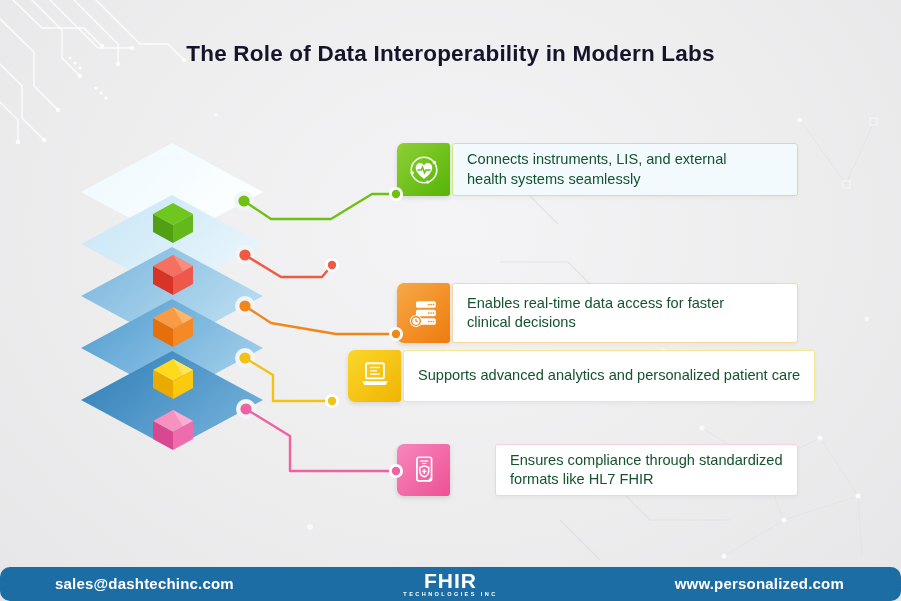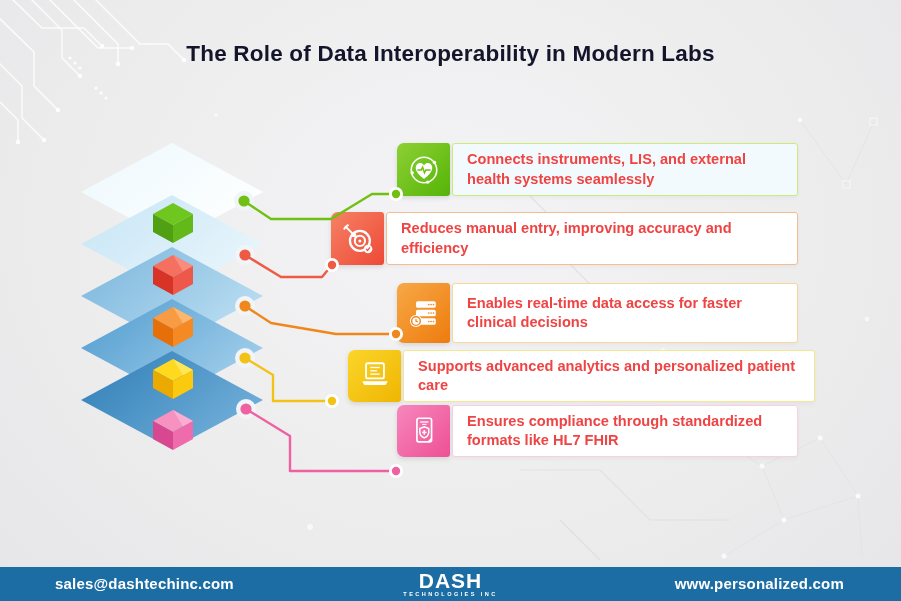--- a/index.html
+++ b/index.html
@@ -24,28 +24,28 @@
     display:flex;align-items:center;justify-content:center;
     box-shadow:0 2px 5px rgba(0,0,0,.12);
   }
   .callout .text-area{
     flex:1;margin-left:2px;border:1.5px solid var(--border);
     background:var(--bg);border-radius:3px;
     display:flex;align-items:center;padding:0 8px 0 14px;
     box-shadow:0 2px 4px rgba(0,0,0,.04);
   }
   .callout p{
-    margin:0;font-size:14.6px;line-height:1.32;font-weight:700;color:#ef4444;
+    margin:0;font-size:14.6px;line-height:1.32;font-weight:400;color:#14532d;
   }
   .callout p.w2{max-width:300px;}
   .cb1{left:397px;top:143px;width:401px;height:53px;}
   .cb2{left:331px;top:212px;width:467px;height:53px;}
   .cb3{left:397px;top:283px;width:401px;height:60px;}
   .cb4{left:348px;top:350px;width:467px;height:52px;}
-  .cb5{left:397px;top:405px;width:401px;height:52px;}
+  .cb5{left:397px;top:444px;width:401px;height:52px;gap:43px;}
   
   .footer{
     left:0;bottom:0;width:100%;height:34px;z-index:3;color:#fff;
   }
   .footer .email{position:absolute;left:55px;top:0;line-height:34px;font-size:15px;font-weight:700;letter-spacing:.2px;}
   .footer .site{position:absolute;right:57px;top:0;line-height:34px;font-size:15px;font-weight:700;letter-spacing:.2px;}
   .footer .logo{position:absolute;left:50%;transform:translateX(-50%);top:4px;text-align:center;}
   .footer .logo-name{font-size:21px;font-weight:800;letter-spacing:1px;line-height:19px;}
   .footer .logo-sub{font-size:5.6px;font-weight:600;letter-spacing:2.4px;margin-top:1px;}
 </style>
@@ -129,37 +129,20 @@
           <circle cx="22" cy="30.8" r="1.8" fill="#fff"></circle>
         <path d="M18 27.5 C13 23.5 8.8 19.8 9.3 14.8 C9.7 11.6 12.5 10 15 10.6 C16.4 11 17.4 12 18 13.2 C18.6 12 19.6 11 21 10.6 C23.5 10 26.3 11.6 26.7 14.8 C27.2 19.8 23 23.5 18 27.5 Z" fill="#fff"></path>
         <polyline points="11,18 15,18 16.5,15 18.5,21 20,18 25,18" fill="none" stroke="var(--accent)" stroke-width="1.6"></polyline>
       </svg>
     </div>
     <div class="text-area">
       <p class="w2">Connects instruments, LIS, and external health systems seamlessly</p>
     </div>
   </div>
 
-  <div class="abs callout cb2" style="--accent: #ee5a43; --g1: #f58264; --g2: #ee4937; --border: #f4bd92; --bg: #ffffff;">
-    <div class="icon-square" style="--accent:#ee5a43">
-      <svg width="34" height="34" viewBox="0 0 36 36">
-        <line x1="5" y1="5" x2="15" y2="15" stroke="#fff" stroke-width="2"></line>
-        <path d="M3 8 L5 5 L8 3" stroke="#fff" stroke-width="2" fill="none"></path>
-        <polygon points="17,17 11.5,15.5 15.5,11.5" fill="#fff"></polygon>
-        <circle cx="20" cy="20" r="10.5" stroke="#fff" stroke-width="2.4" fill="none"></circle>
-        <circle cx="20" cy="20" r="5.4" stroke="#fff" stroke-width="2.2" fill="none"></circle>
-        <circle cx="20" cy="20" r="1.6" fill="#fff"></circle>
-        <circle cx="28.6" cy="28.6" r="4.6" fill="#fff"></circle>
-        <polyline points="26.6,28.6 28.1,30.1 30.8,26.9" fill="none" stroke="var(--accent)" stroke-width="1.5"></polyline>
-      </svg>
-    </div>
-    <div class="text-area">
-      <p>Reduces manual entry, improving accuracy and efficiency</p>
-    </div>
-  </div>
 
   <div class="abs callout cb3" style="--accent: #f0871c; --g1: #f7a847; --g2: #ee7c0d; --border: #f7d79c; --bg: #ffffff;">
     <div class="icon-square" style="--accent:#f0871c">
       <svg width="34" height="34" viewBox="0 0 36 36">
         <rect x="9.5" y="5.5" width="21" height="7" rx="2" fill="#fff"></rect>
         <rect x="9.5" y="14.5" width="21" height="7" rx="2" fill="#fff"></rect>
         <rect x="9.5" y="23.5" width="21" height="7" rx="2" fill="#fff"></rect>
         <g fill="var(--accent)">
           <circle cx="23" cy="9" r="0.9"></circle>
             <circle cx="25.5" cy="9" r="0.9"></circle>
@@ -310,22 +293,22 @@
       </g>
       <g>
         <polygon points="173,410 193,421 173,432 153,421" fill="#f791c0"></polygon>
         <polygon points="173,410 193,421 183,426.5" fill="#fbaed2"></polygon>
         <polygon points="153,421 173,432 173,450 153,439" fill="#d84890"></polygon>
         <polygon points="193,421 173,432 173,450 193,439" fill="#ee6cab"></polygon>
       </g>
     </g>
   </svg>
 
-  <div class="abs footer" style="background: rgb(27, 109, 163);">
+  <div class="abs footer" style="background: rgb(27, 109, 163); border-radius: 10px;">
     <span class="email">sales@dashtechinc.com</span>
     <div class="logo">
-      <div class="logo-name">DASH</div>
+      <div class="logo-name">FHIR</div>
       <div class="logo-sub">TECHNOLOGIES INC</div>
     </div>
     <span class="site">www.personalized.com</span>
   </div>
 
 </div>
 
 </body></html>

